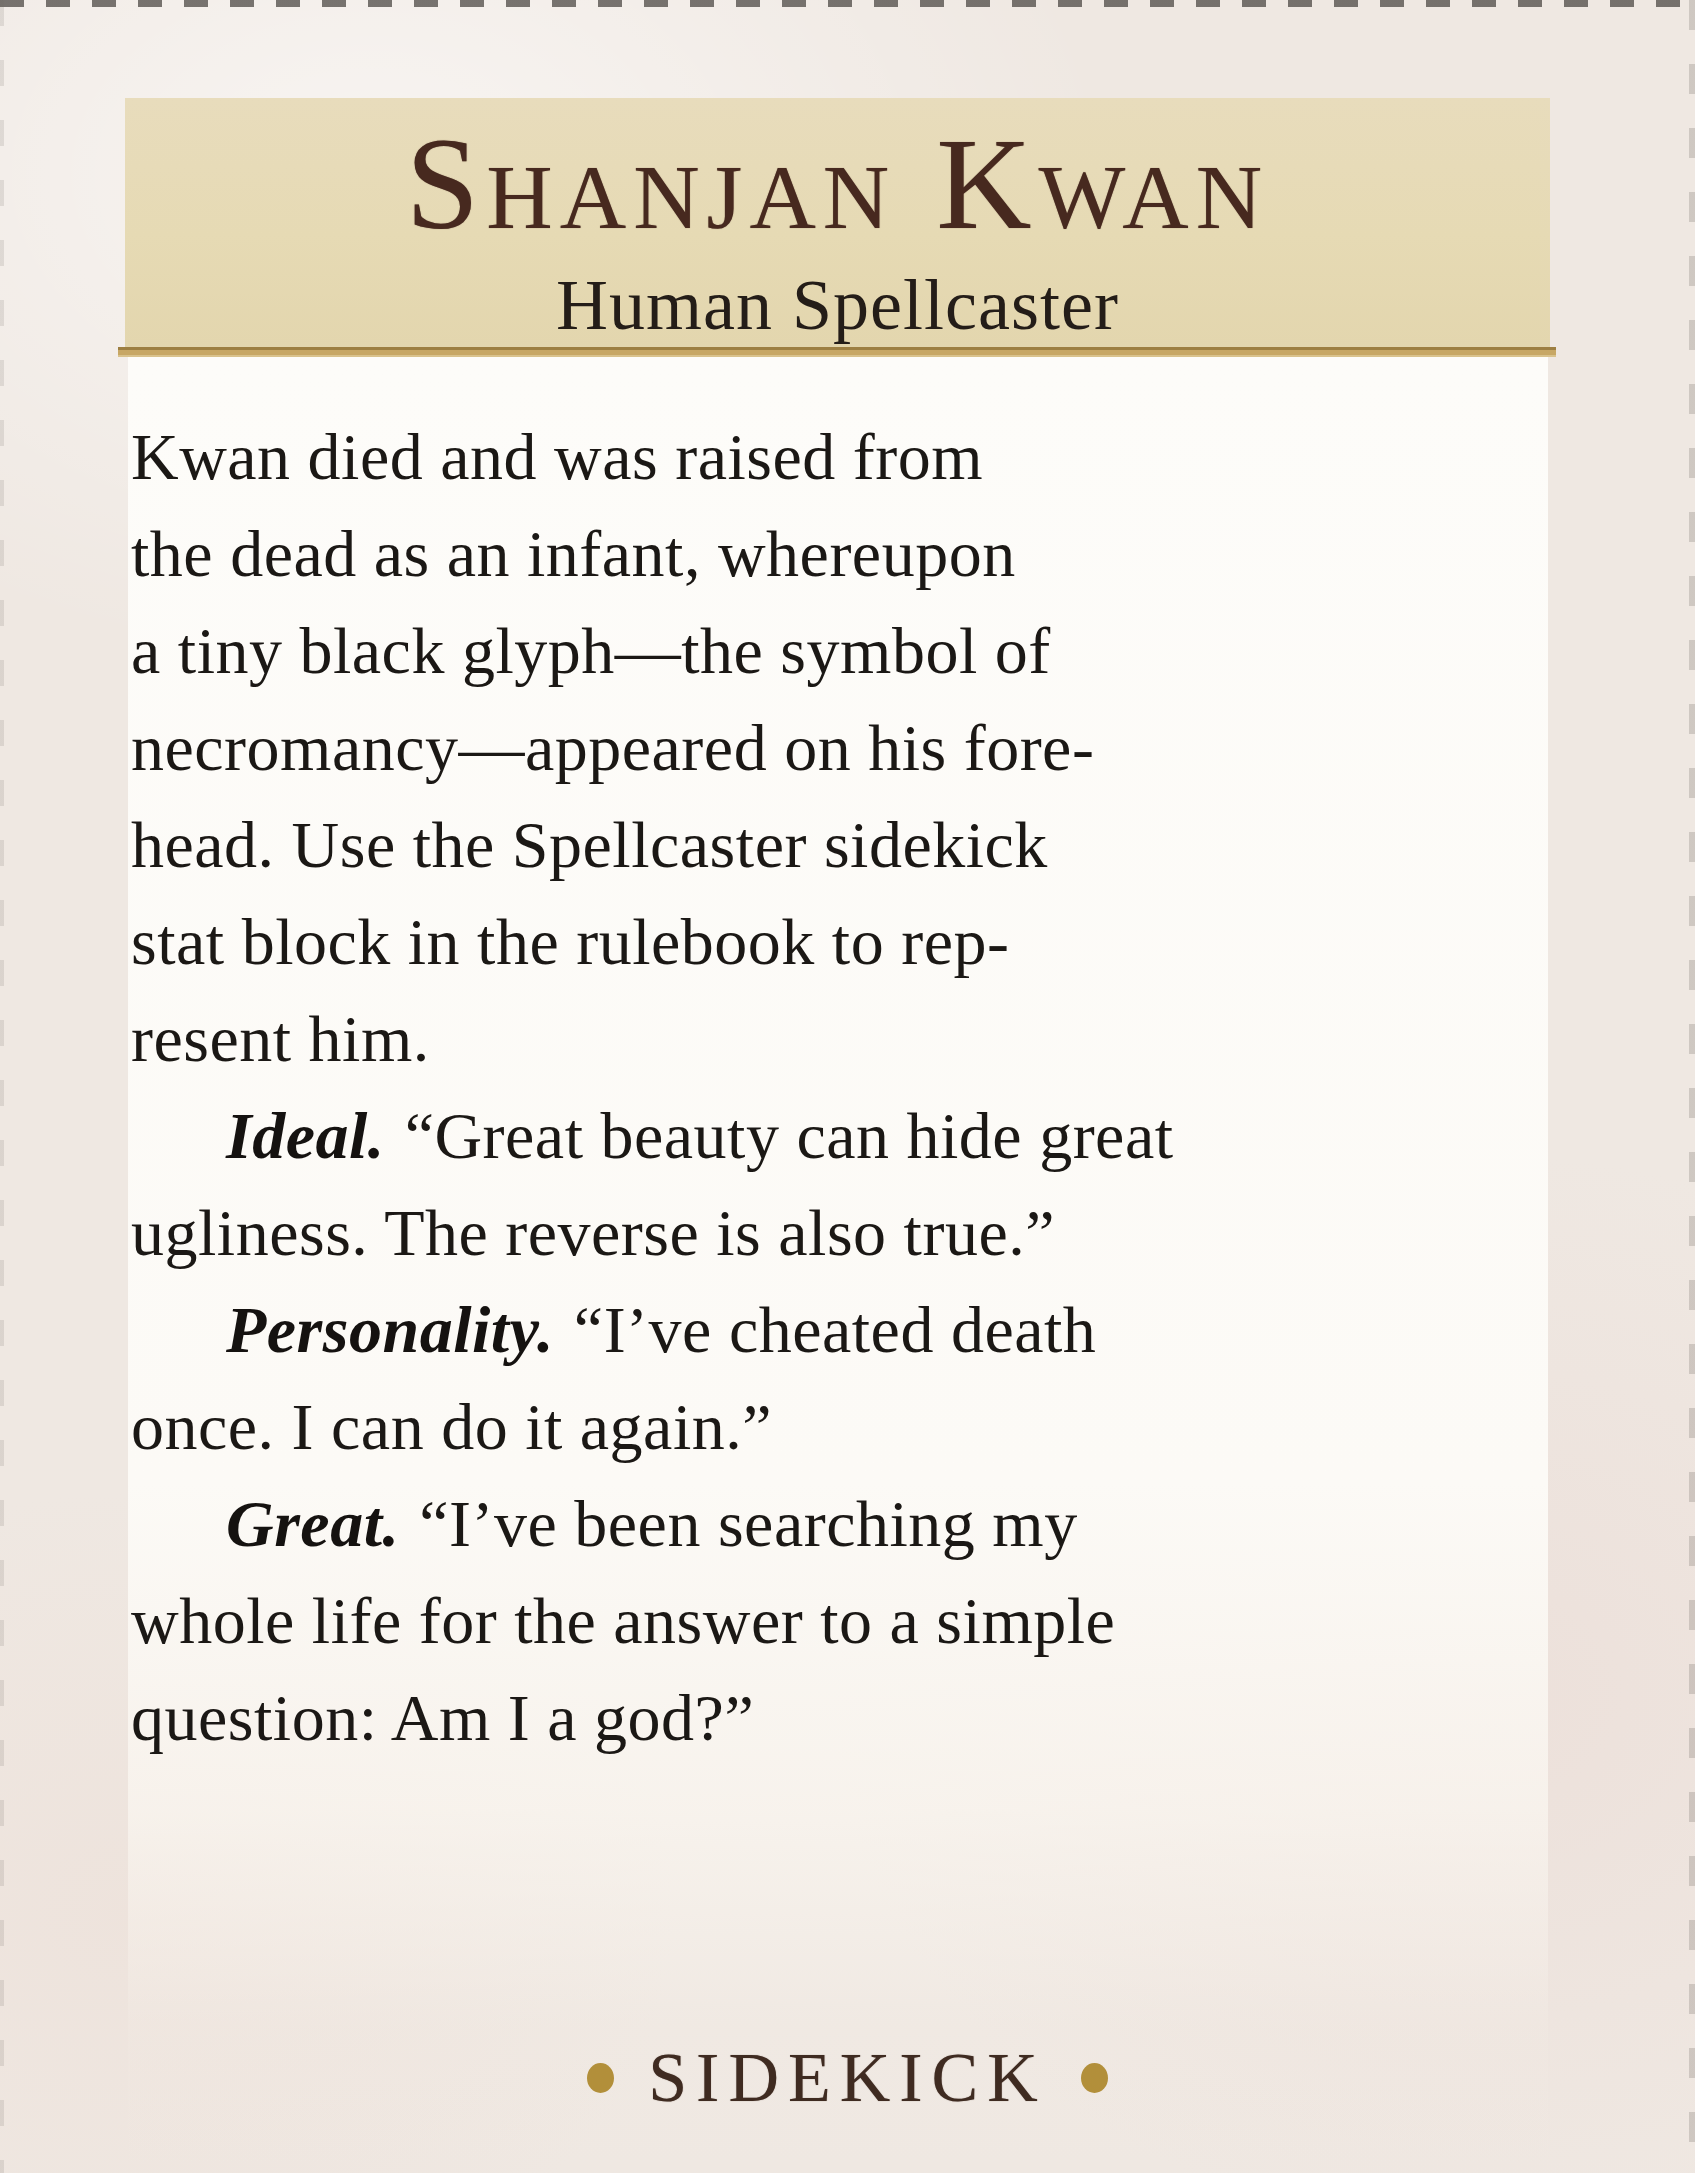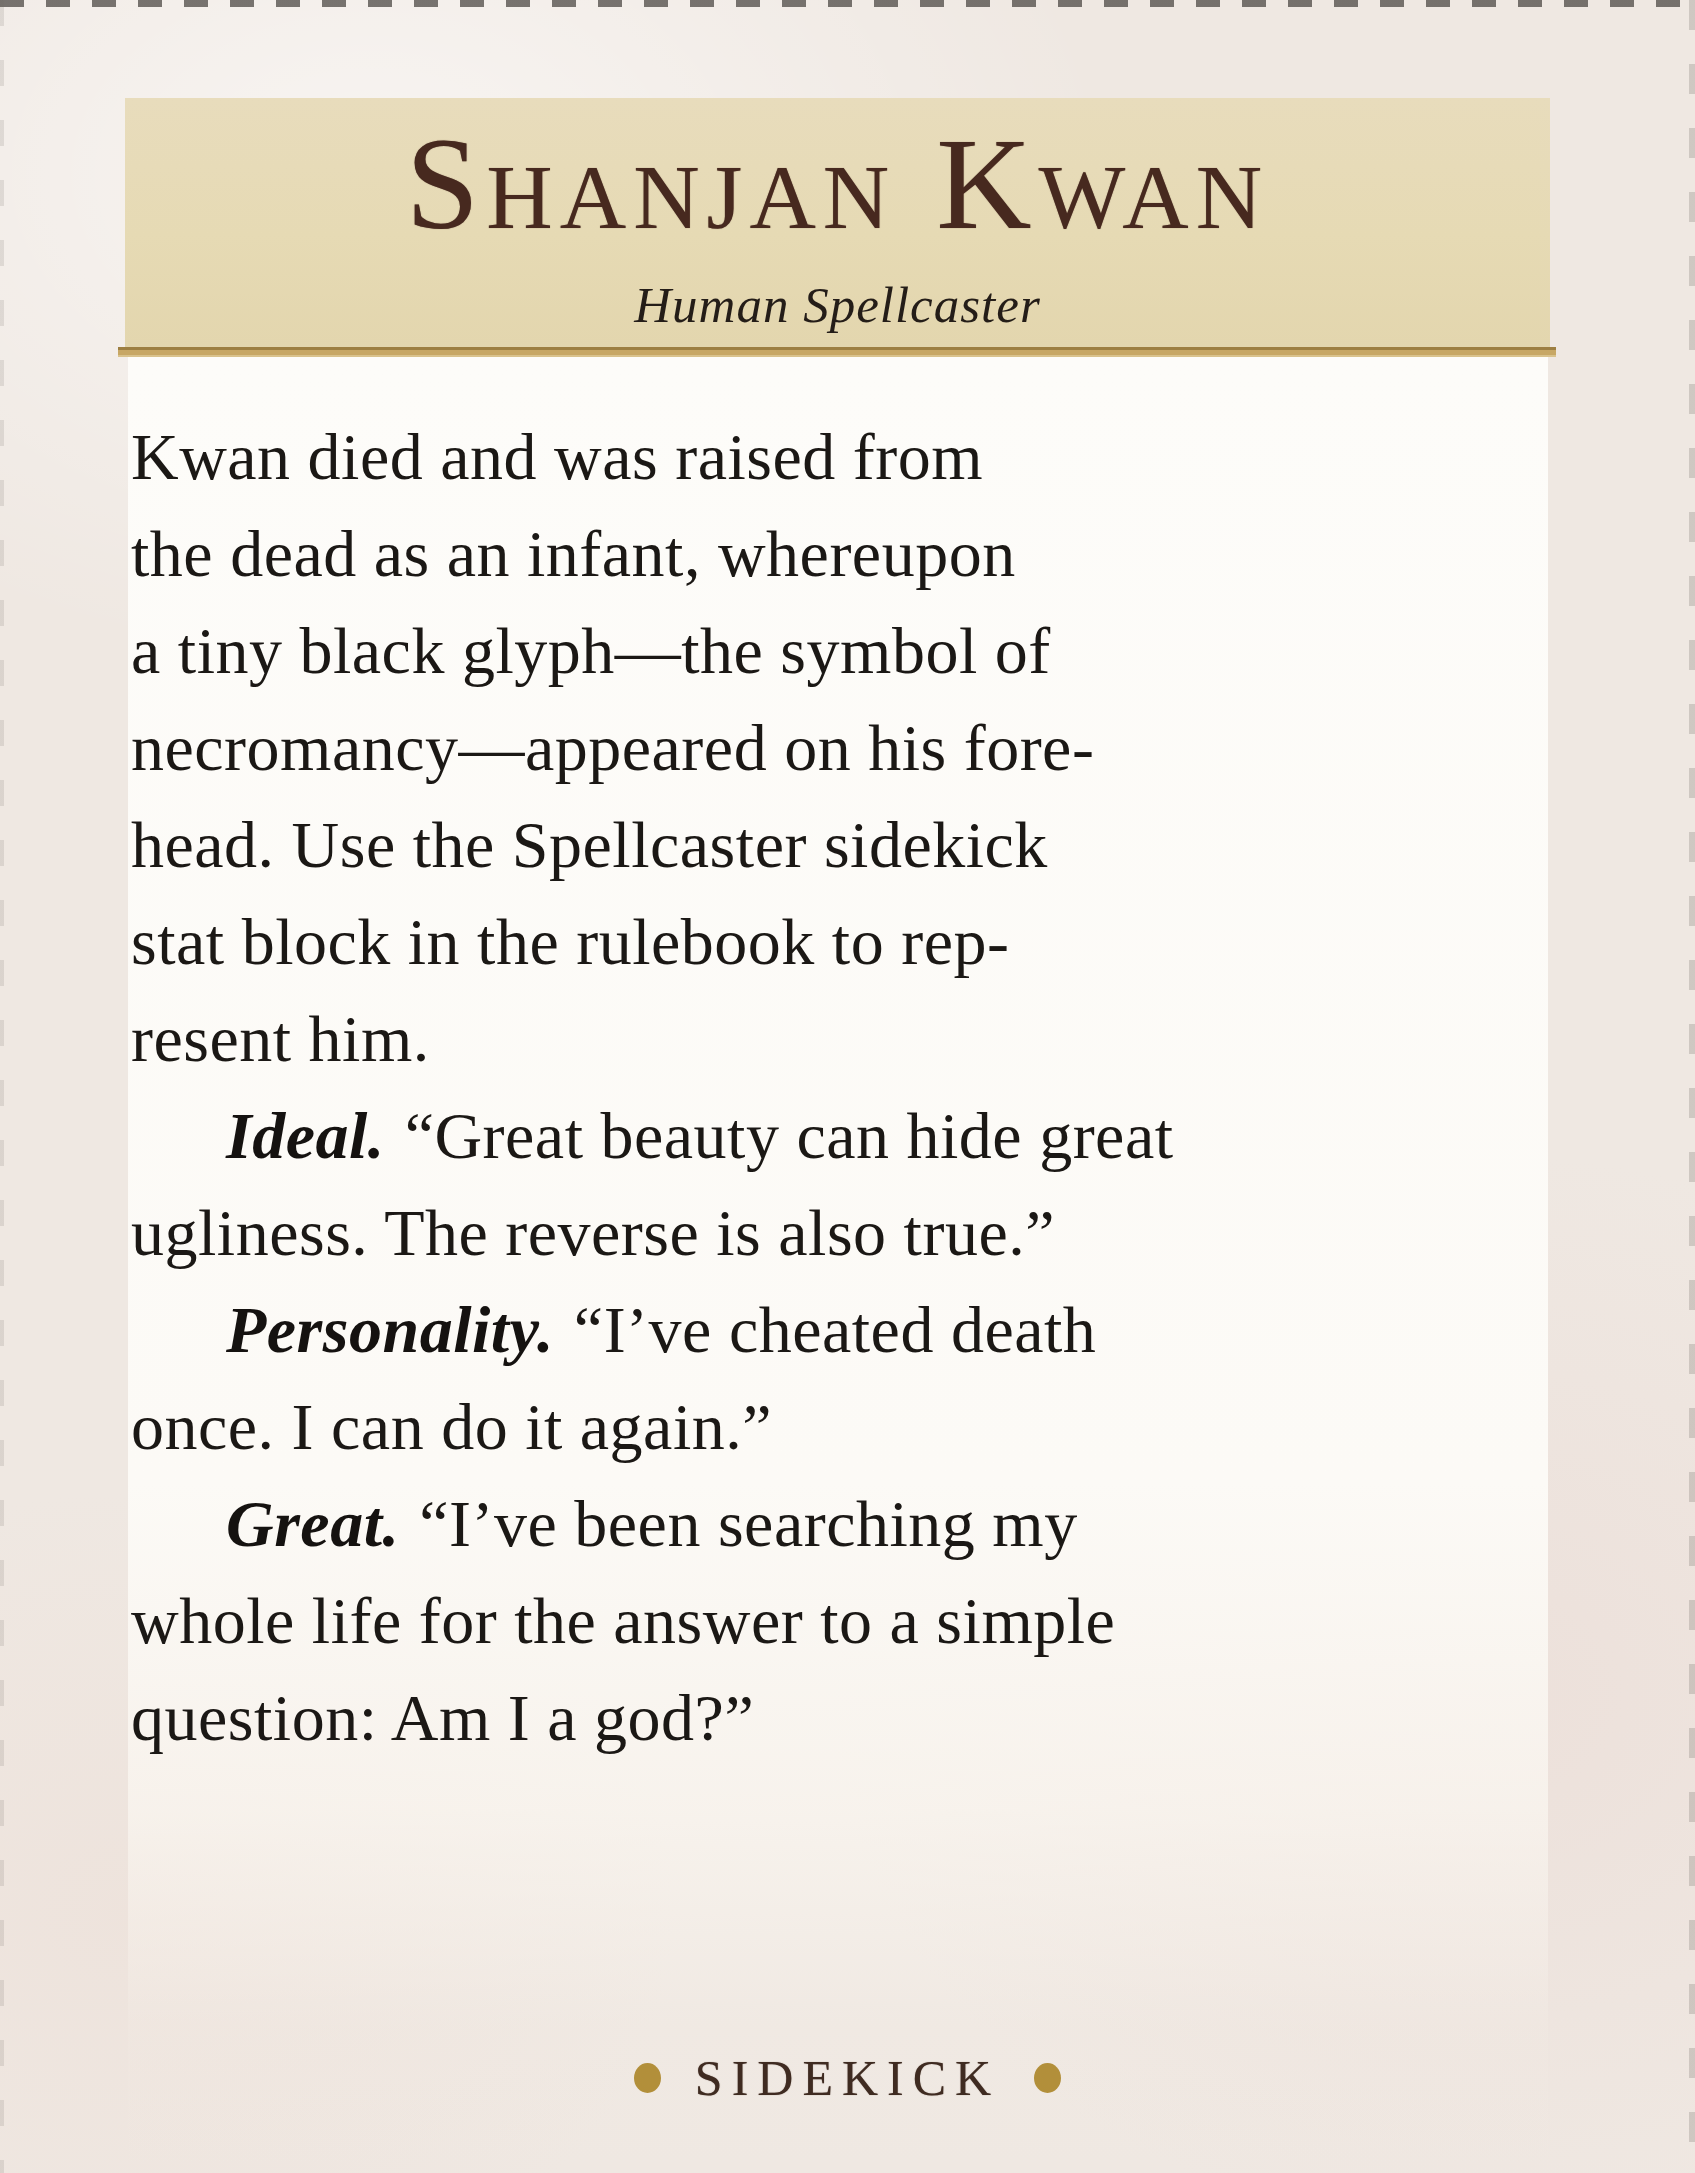--- a/index.html
+++ b/index.html
@@ -52,22 +52,21 @@
     margin: 8px; padding-top: 8px;
     font-size: 132px; line-height: 140px;
     font-variant-caps: small-caps;
     letter-spacing: 7px;
     color: #47291f;
     text-shadow: 0 0 1px rgba(71,41,31,0.6);
     font-weight: 400;
   }
   .card-subtitle {
     margin: 4px;
-    font-size: 51px; line-height: 86px;
-    font-style: italic;
+    font-size: 72px; line-height: 86px;
     color: #241d18;
     letter-spacing: 1px;
   }
 
   .card-bodybg {
     position: absolute; left: 128px; top: 357px; width: 1420px; height: 1816px;
     background: linear-gradient(180deg,
       #fdfcf9 0%, #fcfaf6 62%,
       rgba(250,246,240,0.75) 80%,
       rgba(243,236,229,0.25) 92%,
@@ -89,21 +88,21 @@
   }
   .trait .trait-lines { white-space: pre-line; }
 
   .footer {
     position: absolute; left: 0; top: 2028px; width: 1695px;
     text-align: center;
     color: #3f2b21;
   }
   .footer-inner { display: inline-flex; align-items: center; gap: 34px; }
   .footer-label {
-    font-size: 50px; line-height: 100px;
+    font-size: 70px; line-height: 100px;
     letter-spacing: 9px;
     text-shadow: 0 0 1px rgba(63,43,33,0.5);
   }
   .footer-bullet {
     width: 27px; height: 30px; border-radius: 50%;
     background: #b28f3a;
     display: inline-block;
   }
 </style>
 </head>

